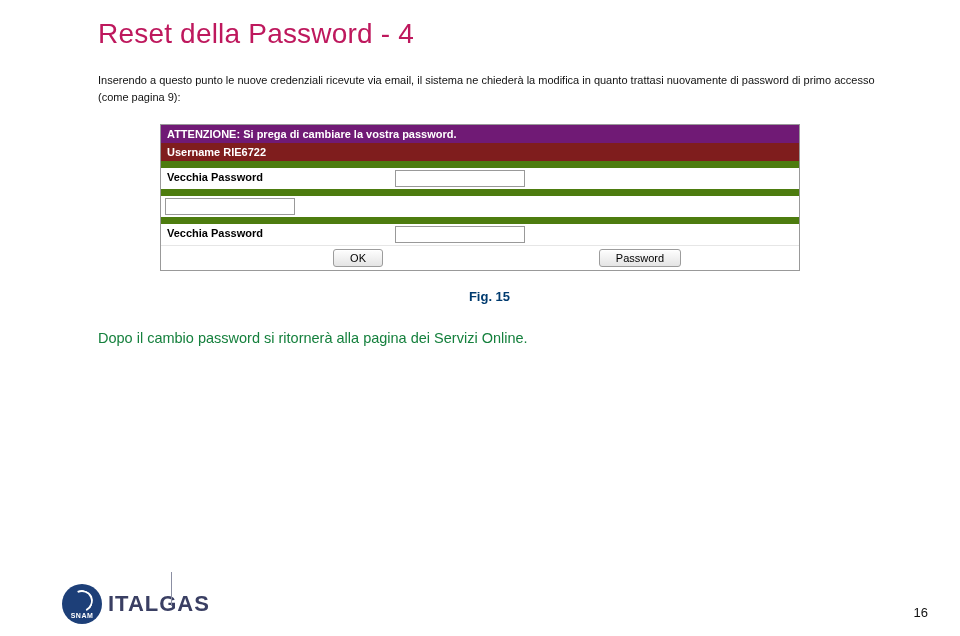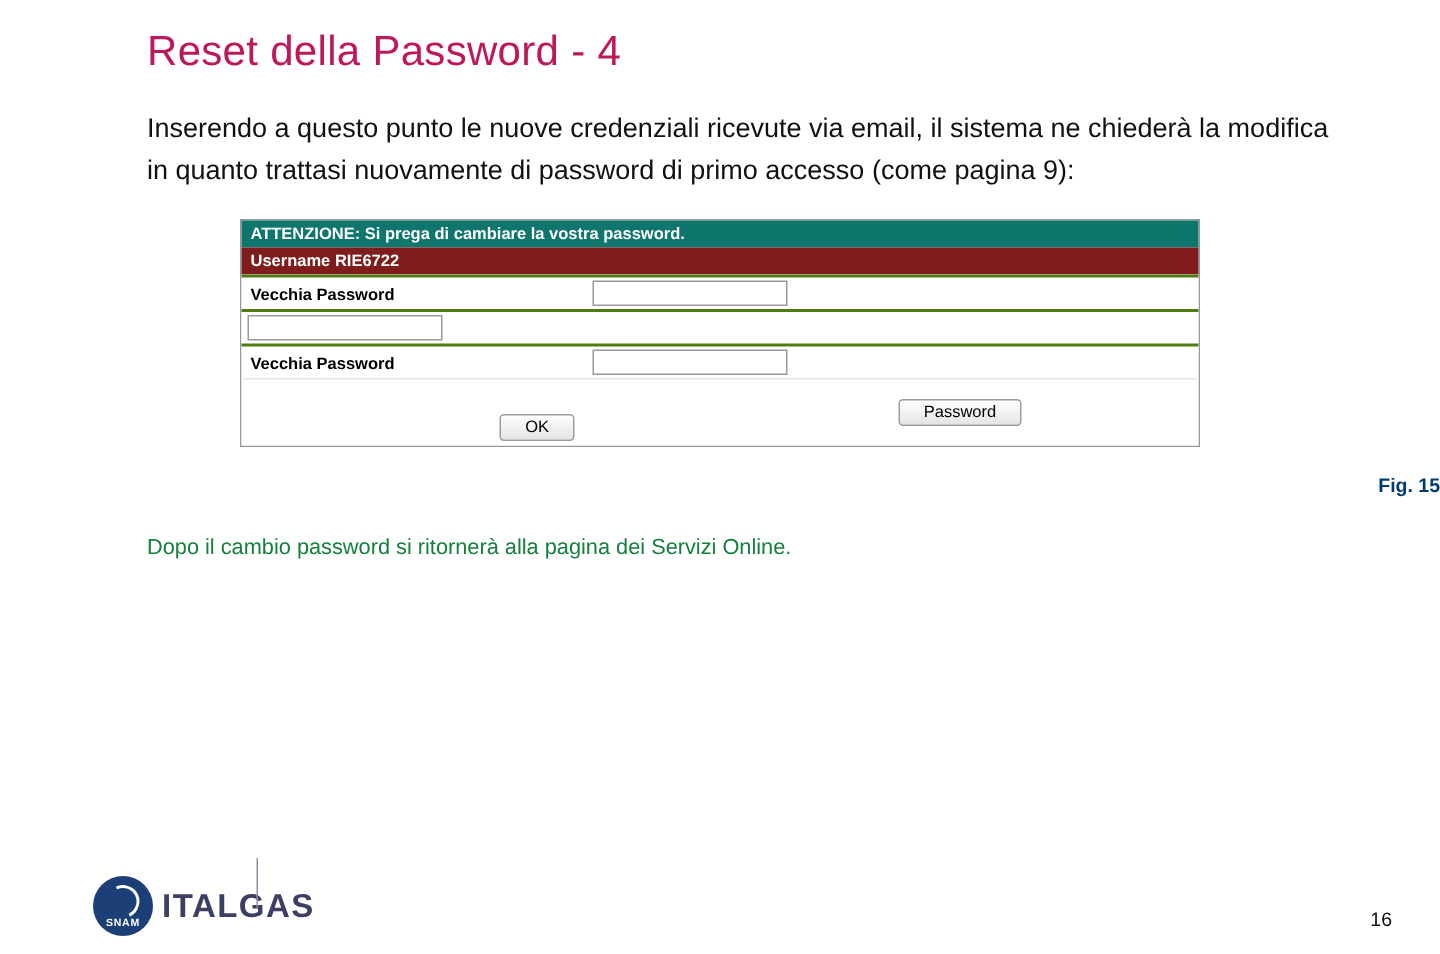--- a/index.html
+++ b/index.html
@@ -12,51 +12,51 @@
   }
   .page-title {
     color: #be185d;
     font-size: 28px;
     font-weight: 400;
     padding: 18px 0 6px 98px;
     letter-spacing: 0.2px;
   }
   .body-text {
     color: #111;
-    font-size: 18px;
+    font-size: 11px;
     line-height: 1.55;
     padding: 16px 70px 0 98px;
   }
   .form-outer {
     margin: 18px auto 0 auto;
     width: 640px;
   }
   .form-shot {
     border: 1px solid #999;
     width: 100%;
     font-family: Verdana, Arial, sans-serif;
     font-size: 11px;
   }
   .alert-row {
-    background: #0f766e;
+    background: #701a75;
     color: #fff;
     font-weight: bold;
     padding: 3px 6px;
   }
   .user-row {
     background: #7f1d1d;
     color: #fff;
     font-weight: bold;
     padding: 3px 6px;
   }
   .field-row {
     background: #fff;
     display: flex;
-    align-items: flex-end;
-    border-top: 2px solid #4d7c0f;
+    align-items: flex-start;
+    border-top: 7px solid #4d7c0f;
     min-height: 22px;
   }
   .field-label {
     font-weight: bold;
     color: #000;
     width: 230px;
     padding: 3px 6px;
   }
   .field-input {
     flex: 1;
@@ -69,37 +69,37 @@
     font-size: 11px;
     background: #fff;
   }
   .btn-row {
     background: #fff;
     display: flex;
     align-items: center;
     border-top: 1px solid #e6e6e6;
     padding: 3px 0;
   }
-  .btn-cell-left { width: 230px; text-align: right; padding-right: 8px; margin-top: 20px;}
+  .btn-cell-left { width: 230px; text-align: right; padding-right: 8px;}
   .btn-cell-right { flex: 1; text-align: center; padding-left: 90px;}
   .form-btn {
     font-family: Verdana, Arial, sans-serif;
     font-size: 11px;
     background: linear-gradient(#fefefe, #e4e4e4);
     border: 1px solid #9c9c9c;
     border-radius: 3px;
     padding: 2px 16px;
     cursor: pointer;
     box-shadow: inset 0 1px 0 #fff;
   }
   .fig-caption {
     color: #003b6f;
     font-weight: bold;
     font-size: 13px;
-    text-align: right;
+    text-align: center;
     padding: 18px 0 0 0;
     margin-left: 19px;
   }
   .after-text {
     color: #15803d;
     font-size: 14.5px;
     padding: 26px 70px 0 98px;
   }
   .page-number {
     position: absolute;

